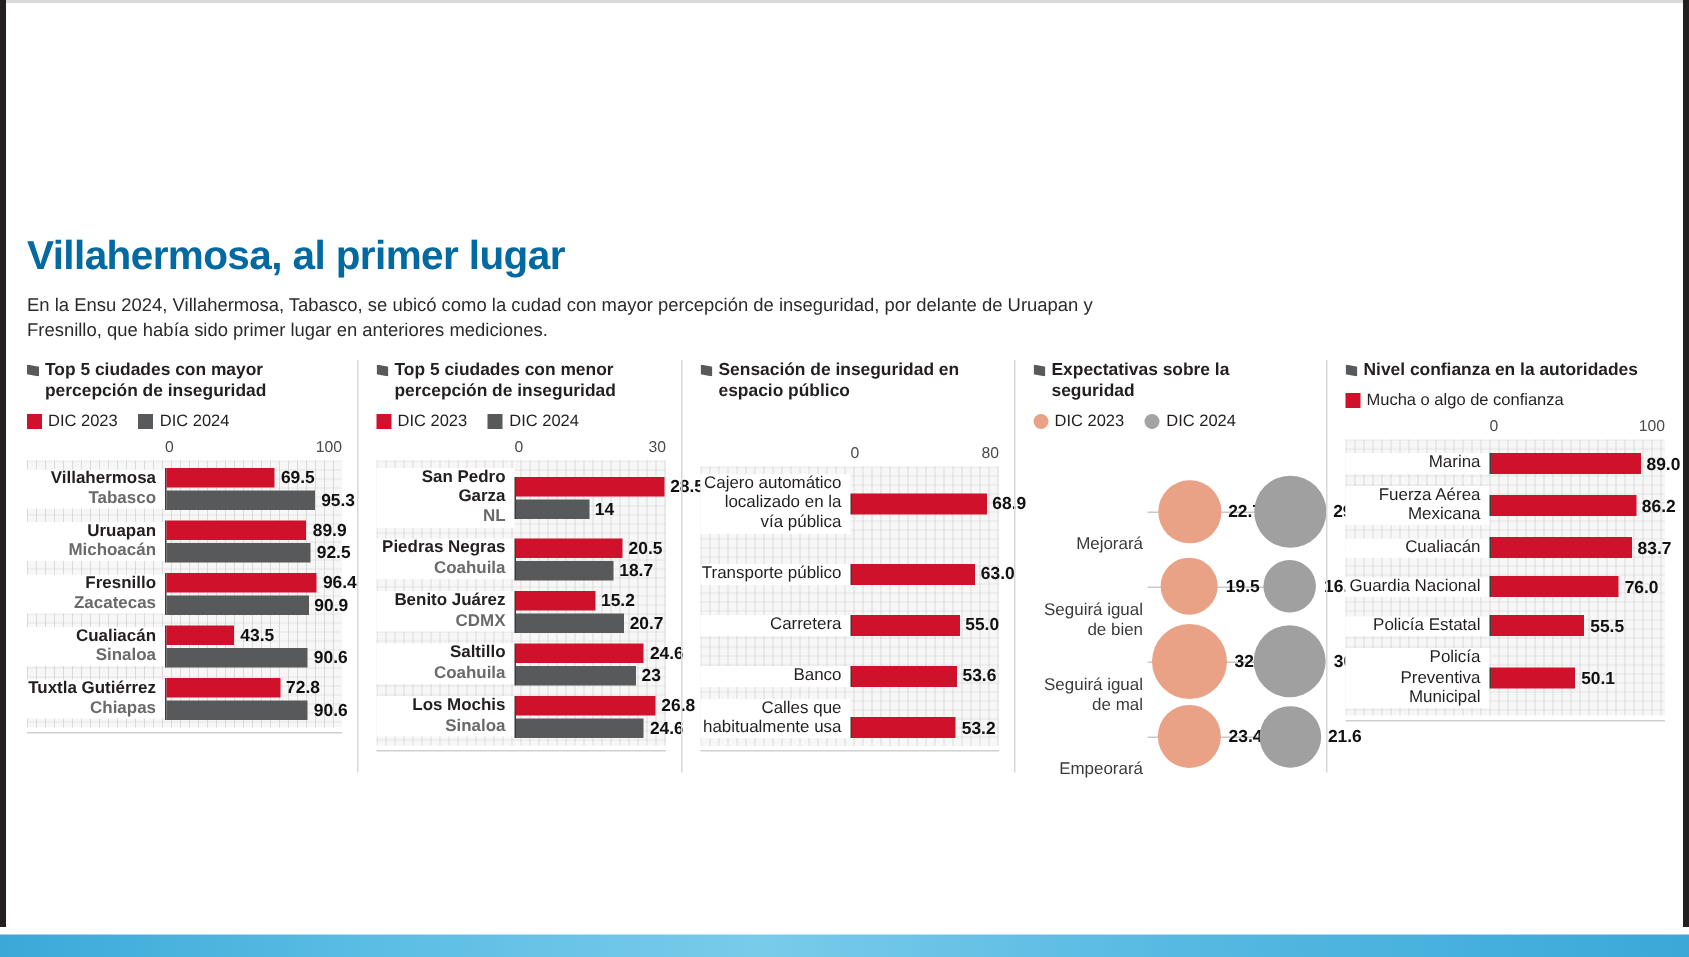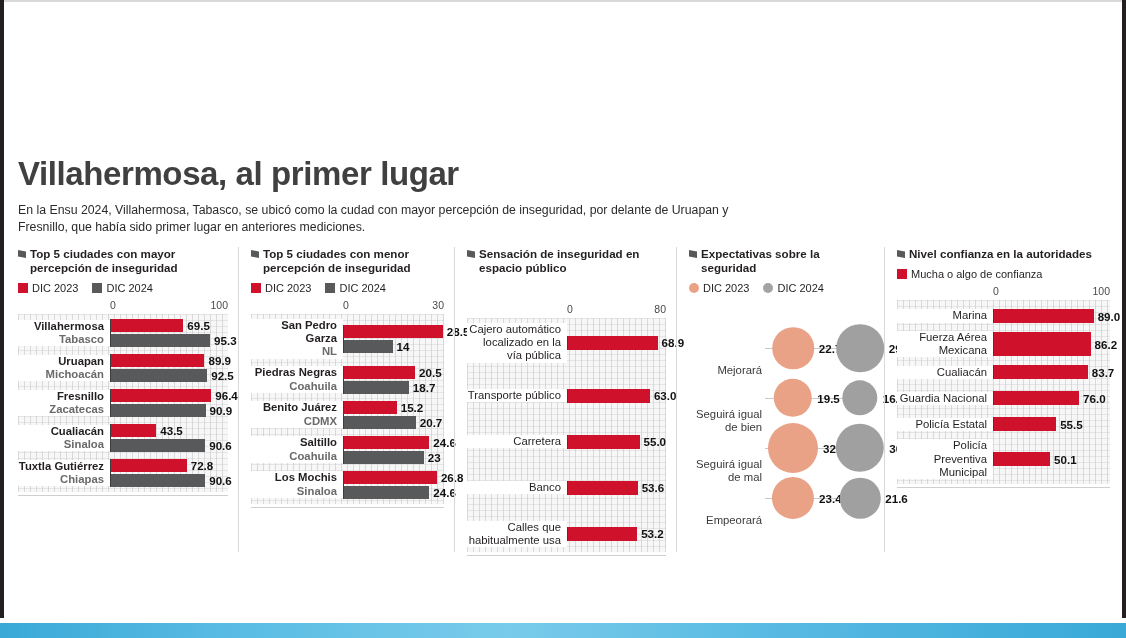--- a/index.html
+++ b/index.html
@@ -22,24 +22,24 @@
     background: linear-gradient(90deg,#3aa9d8 0%,#5bbde4 22%,#79cbea 45%,#56b9e2 70%,#3aa9d8 100%);
   }
 
   
   #infographic {
     position: absolute;
     left: 18px; top: 155px; width: 1092px;
   }
 
   .headline {
-    font-size: 33px;
+    font-size: 27px;
     font-weight: bold;
     letter-spacing: -0.4px;
-    color: #404040;
+    color: #0369a1;
     margin-bottom: 9px;
   }
   .standfirst {
     font-size: 12.3px;
     line-height: 16.5px;
     color: #2b2b2b;
     max-width: 745px;
     margin-bottom: 12px;
   }
 
@@ -132,21 +132,21 @@
   }
 
   
   .p1 .cat { width: 92px; }
   .p2 .cat { width: 92px; }
   .p1 .group + .group, .p2 .group + .group { margin-top: 7px; }
   .p1 .group, .p2 .group { display: flex; align-items: center; }
 
   
   .p3 .cat { width: 100px; }
-  .p3 .group + .group { margin-top: 20px; }
+  .p3 .group + .group { margin-top: 8px; align-items: flex-end; }
   .p3 .group { display: flex; align-items: center; min-height: 26px; }
 
   
   .p5 .cat { width: 96px; }
   .p5 .group + .group { margin-top: 4px; }
   .p5 .group { display: flex; align-items: center; min-height: 22px; }
 
   
   .bubble-plot { position: relative; padding-top: 10px; }
   .bub-row {
@@ -563,21 +563,21 @@
             <div class="bars">
               <div class="bar" style="height: 14px;">
                 <div class="fill" style="background: rgb(208, 17, 43); width: 99.68px;"></div>
                 <span class="val">89.0</span>
               </div>
             </div>
           </div>
           <div class="group">
             <div class="cat">Fuerza Aérea Mexicana</div>
             <div class="bars">
-              <div class="bar" style="height: 24px;">
+              <div class="bar" style="height: 14px;">
                 <div class="fill" style="background: rgb(208, 17, 43); width: 96.544px;"></div>
                 <span class="val">86.2</span>
               </div>
             </div>
           </div>
           <div class="group">
             <div class="cat">Cualiacán</div>
             <div class="bars">
               <div class="bar" style="height: 14px;">
                 <div class="fill" style="background: rgb(208, 17, 43); width: 93.744px;"></div>

